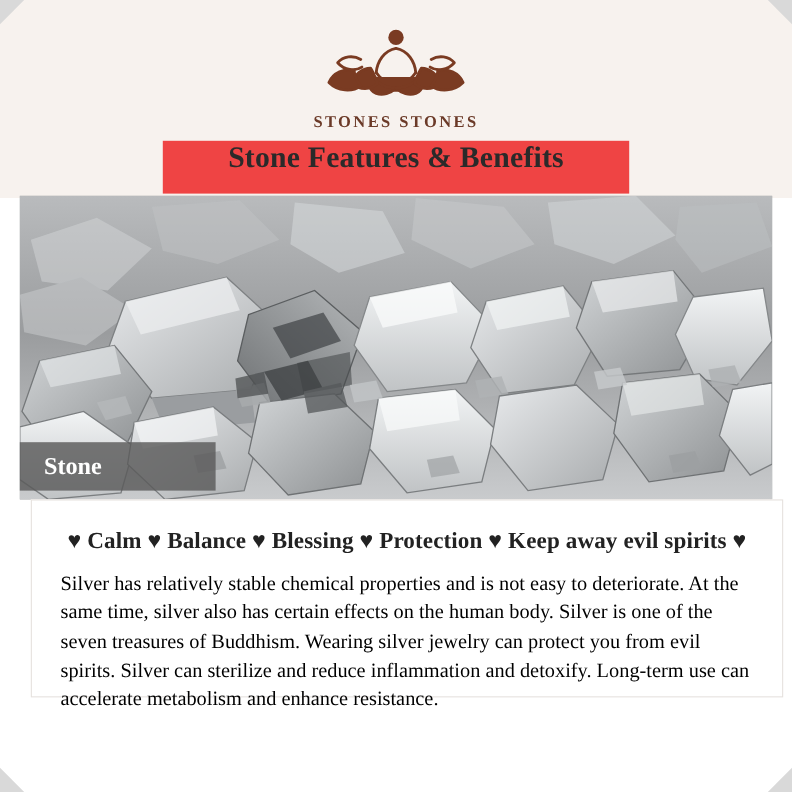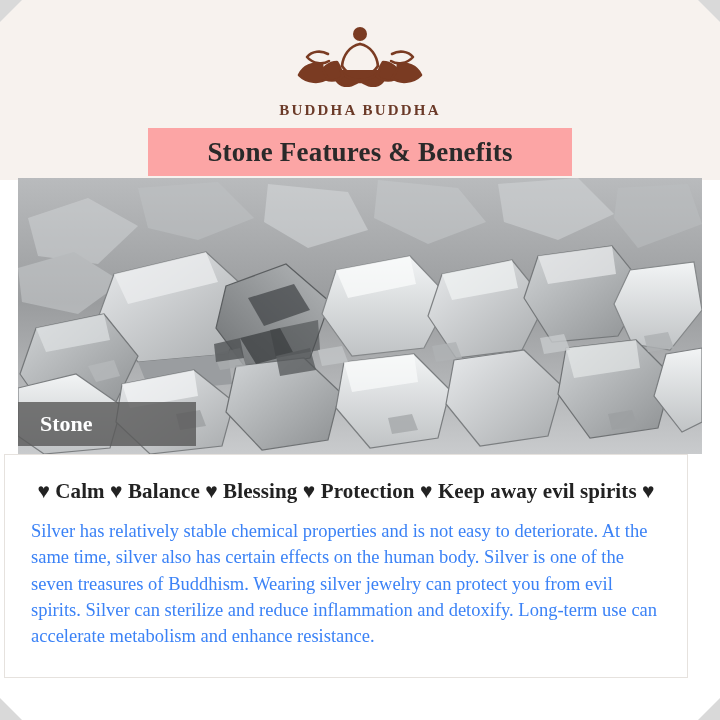--- a/index.html
+++ b/index.html
@@ -74,23 +74,23 @@
     letter-spacing: 2.2px;
     color: #6b3a28;
     font-weight: bold;
   }
   .title-band {
     position: absolute;
     top: 128px;
     left: 148px;
     width: 424px;
     height: 48px;
-    background: #fca5a5;
+    background: #ef4444;
     display: flex;
-    align-items: center;
+    align-items: flex-start;
     justify-content: center;
     box-shadow: 0 0 0 0 transparent;
   }
   .title-text {
     font-family: "Liberation Serif", serif;
     font-size: 27px;
     font-weight: bold;
     color: #2a2a2a;
     letter-spacing: 0.2px;
   }
@@ -119,42 +119,42 @@
   .stone-label-text {
     margin-left: 22px;
     color: #ffffff;
     font-family: "Liberation Serif", serif;
     font-size: 22px;
     font-weight: bold;
   }
   .body-box {
     position: absolute;
     top: 454px;
-    left: 4px;
+    left: 28px;
     width: 684px;
-    height: 224px;
+    height: 180px;
     background: #ffffff;
     border: 1px solid #e6e2de;
     box-sizing: border-box;
   }
   .keywords {
     margin: 24px 0 0 0;
     text-align: center;
     font-family: "Liberation Serif", serif;
     font-size: 21px;
     font-weight: bold;
     color: #222222;
     letter-spacing: 0.1px;
   }
   .paragraph {
     margin: 14px 26px 0 26px;
     font-family: "Liberation Serif", serif;
     font-size: 18.5px;
     line-height: 1.42;
-    color: #3b82f6;
+    color: #000000;
     text-align: left;
   }
 </style>
 </head>
 <body>
 
 <div class="page">
 
   <div class="bg-beige"></div>
 
@@ -183,21 +183,21 @@
           <path d="M98 44 C106 44 113 50 115 58 C108 64 98 64 92 58 C94 52 96 47 98 44 Z" fill="#7a3b22" stroke="#7a3b22"></path>
 
           <path d="M37 46 C28 44 18 48 14 57 C22 65 35 66 43 60 C39 55 37 50 37 46 Z" fill="#7a3b22" stroke="#7a3b22"></path>
           <path d="M113 46 C122 44 132 48 136 57 C128 65 115 66 107 60 C111 55 113 50 113 46 Z" fill="#7a3b22" stroke="#7a3b22"></path>
 
           <path d="M43 36 C36 32 27 33 22 39 C28 46 38 47 44 43" fill="none"></path>
           <path d="M107 36 C114 32 123 33 128 39 C122 46 112 47 106 43" fill="none"></path>
         </g>
       </svg>
     </span>
-    <div class="brand-name">BUDDHA BUDDHA</div>
+    <div class="brand-name">STONES STONES</div>
   </div>
 
   <div class="title-band">
     <div class="title-text">Stone Features &amp; Benefits</div>
   </div>
 
   <div class="photo">
     <svg width="684" height="276" viewBox="0 0 684 276" xmlns="http://www.w3.org/2000/svg">
       <defs>
         <linearGradient id="bgGrad" x1="0" y1="0" x2="0" y2="1">

